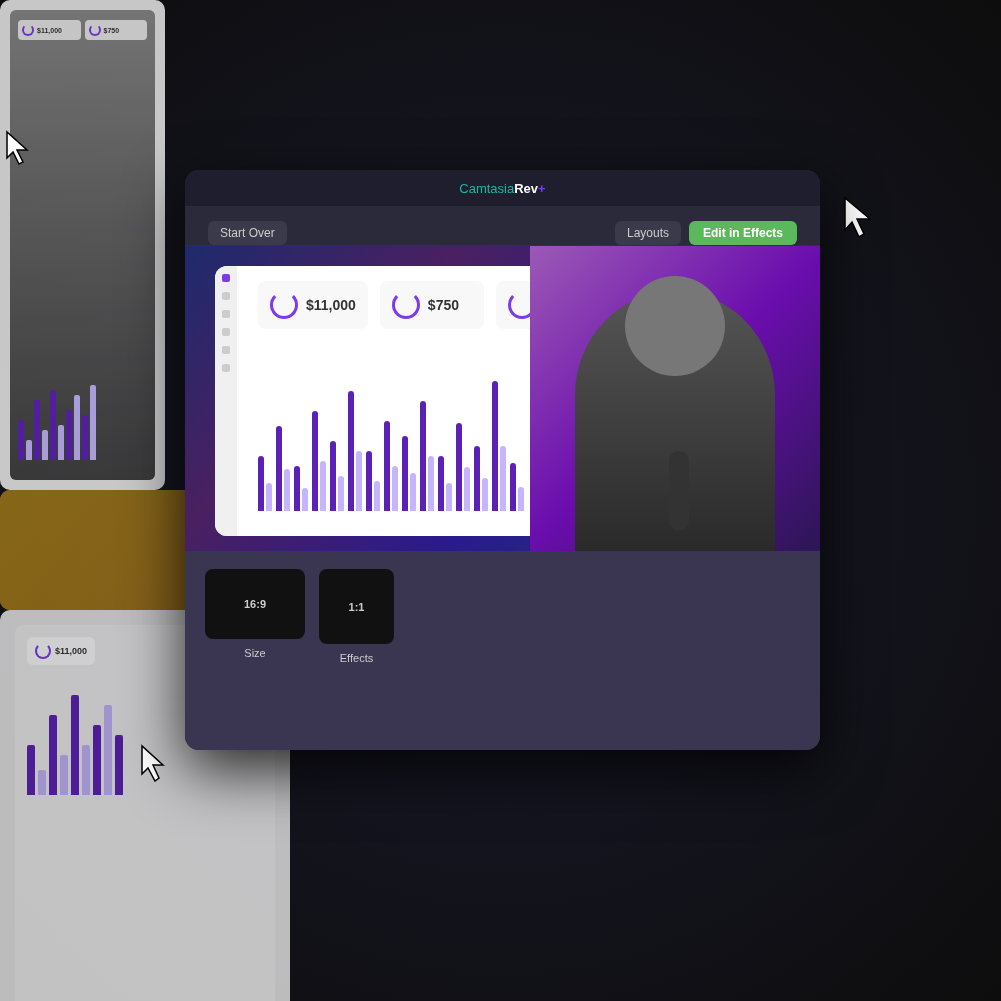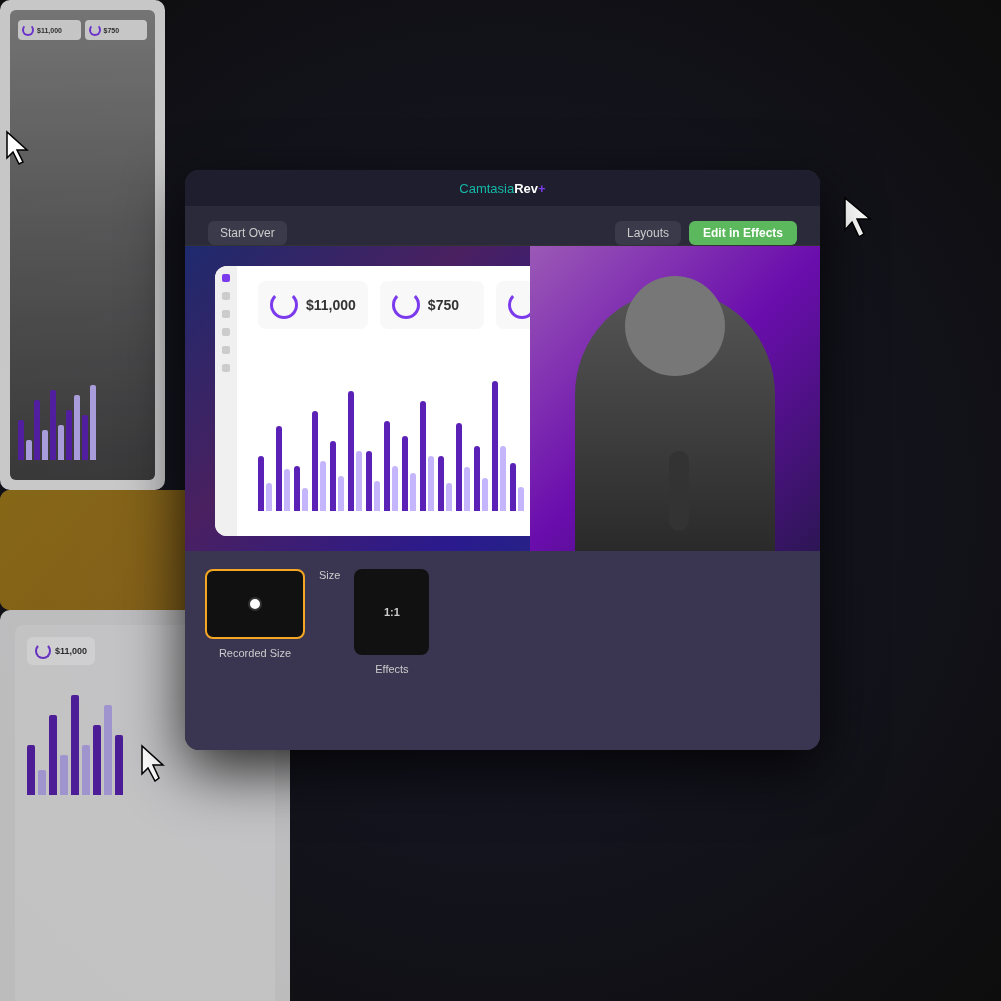--- a/index.html
+++ b/index.html
@@ -553,34 +553,31 @@
 
       <div style="position:absolute;bottom:20px;left:50%;transform:translateX(-30%);width:20px;height:80px;background:#333;border-radius:10px;"></div>
     </div>
   </div>
 
   <div class="controls-panel">
 
 
     <div class="size-options">
 
+
       <div class="size-option">
-        <div class="size-thumbnail selected">
-          <div class="center-dot"></div>
+        <div class="size-thumbnail">
+          <span>16:9</span>
         </div>
-        <span class="size-label">Recorded Size</span>
-      </div>
+        <span class="size-label">Size</span>
+      </div>
+
 
       <div class="size-option">
-        <span class="size-label">Size</span>
-      </div>
-
-
-      <div class="size-option">
-        <div class="size-thumbnail" style="width:75px;height:86px;">
+        <div class="size-thumbnail" style="width:75px;height:75px;">
           <span>1:1</span>
         </div>
         <span class="size-label">Effects</span>
       </div>
 
     </div>
   </div>
 </div>
 
 </body></html>

